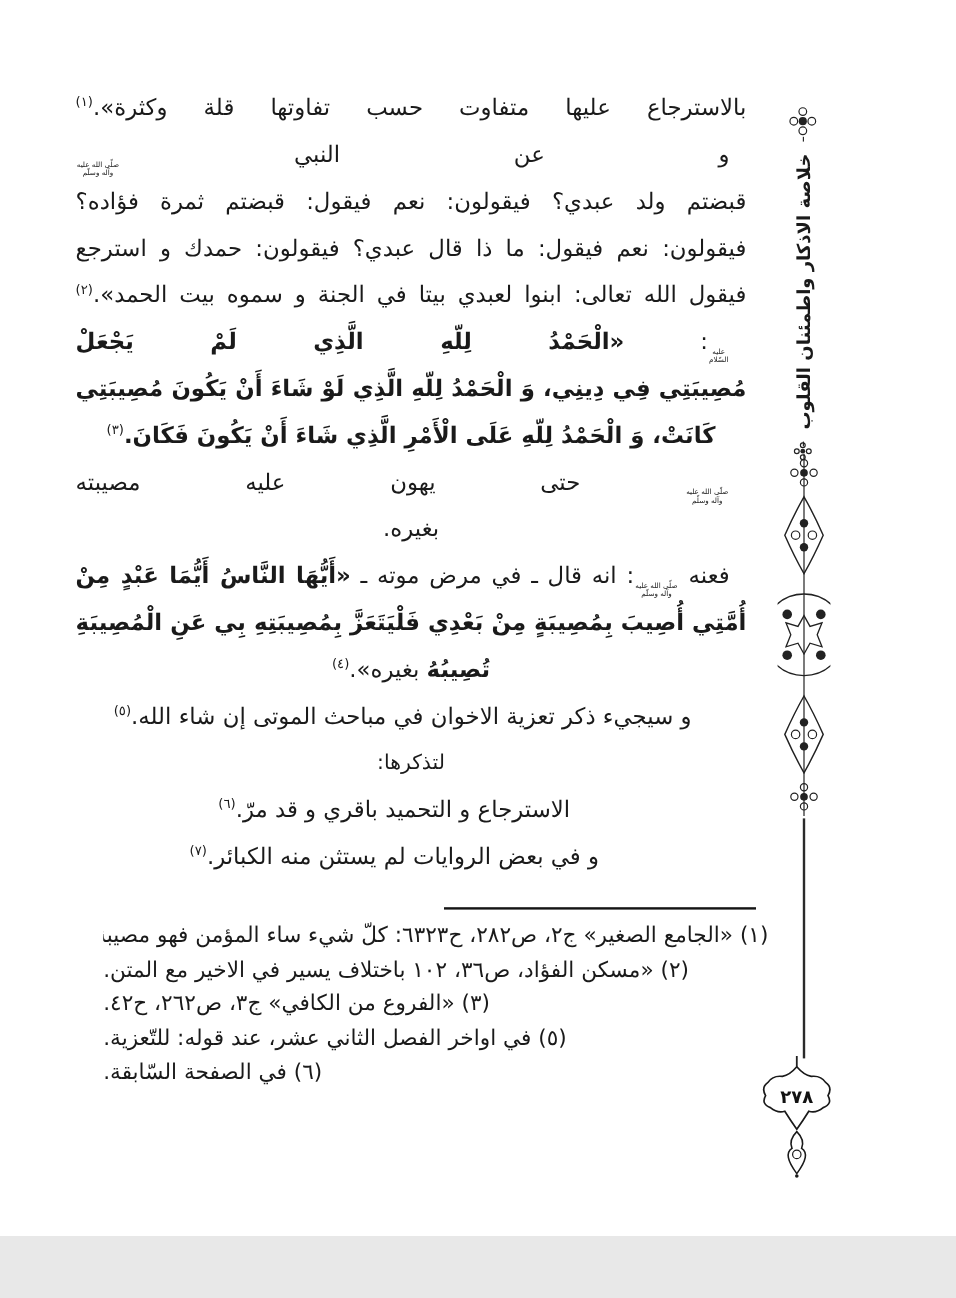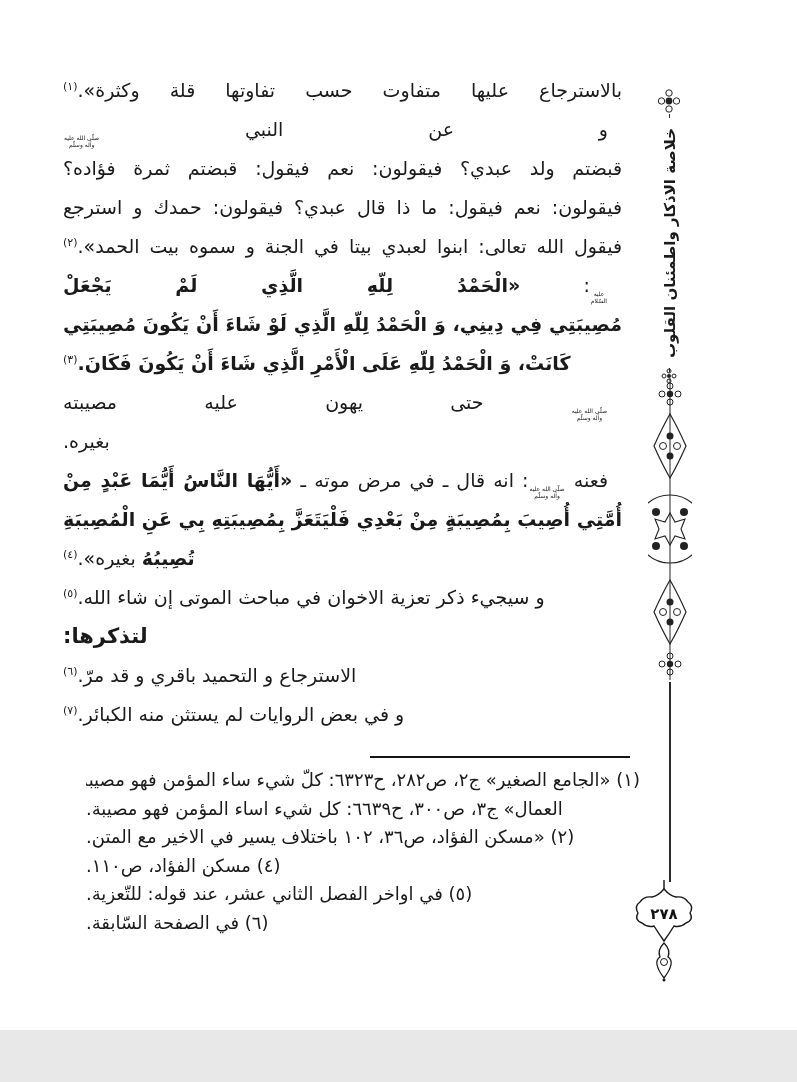--- a/index.html
+++ b/index.html
@@ -3,26 +3,26 @@
 <meta charset="utf-8">
 <style>
   html,body{margin:0;padding:0;background:#e8e8e8;}
   .page{
     position:relative;width:797px;height:1030px;background:#ffffff;
     font-family:"DejaVu Sans",sans-serif;color:#1a1a1a;overflow:hidden;direction:rtl;
     margin:0 auto;
   }
   
   .main{position:absolute;top:71px;right:175px;left:63px;}
-  .line{height:39px;line-height:39px;font-size:19px;text-align:left;white-space:nowrap;overflow:hidden;}
+  .line{height:39px;line-height:39px;font-size:19px;text-align:center;white-space:nowrap;overflow:hidden;}
   .just{white-space:normal;text-align:justify;text-align-last:justify;}
   .ind{margin-right:14px;}
   .ind2{margin-right:28px;}
   .qb{font-weight:bold;}
-  .heading{font-weight:bold;font-size:21px;white-space:nowrap;}
+  .heading{font-weight:normal;font-size:17px;white-space:nowrap;}
   sup{font-size:11px;line-height:0;vertical-align:super;}
   .hon{display:inline-flex;flex-direction:column;align-items:center;
        font-size:6px;line-height:6.5px;font-weight:normal;vertical-align:-4px;padding:0 1px;}
   
   .fn-rule{position:absolute;top:756px;right:167px;width:260px;height:2px;background:#141414;}
   .footnotes{position:absolute;top:766px;right:157px;left:86px;}
   .fn-line{height:28.5px;line-height:28.5px;font-size:18px;text-align:left;white-space:nowrap;overflow:hidden;}
   .fn-ind{margin-right:30px;}
   
   .side{direction:ltr;}
@@ -93,23 +93,22 @@
     <div class="line ind2"><span>الاسترجاع و التحميد باقري و قد مرّ.</span><sup>(٦)</sup></div>
 
     <div class="line ind2"><span>و في بعض الروايات لم يستثن منه الكبائر.</span><sup>(٧)</sup></div>
 
   </div>
 
   <div class="fn-rule"></div>
 
   <div class="footnotes">
     <div class="fn-line">(١) «الجامع الصغير» ج٢، ص٢٨٢، ح٦٣٢٣: كلّ شيء ساء المؤمن فهو مصيبة؛ «كنز</div>
-    <div class="fn-line fn-ind">العمال» ج٣، ص٣٠٠، ح٦٦٣٩: كل شيء اساء المؤمن فهو مصيبة.</div>
     <div class="fn-line">(٢) «مسكن الفؤاد، ص٣٦، ١٠٢ باختلاف يسير في الاخير مع المتن.</div>
-    <div class="fn-line">(٤) مسكن الفؤاد، ص١١٠.</div>
+    <div class="fn-line">(٣) «الفروع من الكافي» ج٣، ص٢٦٢، ح٤٢.</div>
     <div class="fn-line">(٥) في اواخر الفصل الثاني عشر، عند قوله: للتّعزية.</div>
     <div class="fn-line">(٦) في الصفحة السّابقة.</div>
   </div>
 
   <div class="side">
 
     <div class="side-orn-top">
       <svg width="24" height="26" viewBox="0 0 24 26">
         <g stroke="#222" stroke-width="1" fill="none">
           <circle cx="12" cy="5" r="3.2"></circle>

